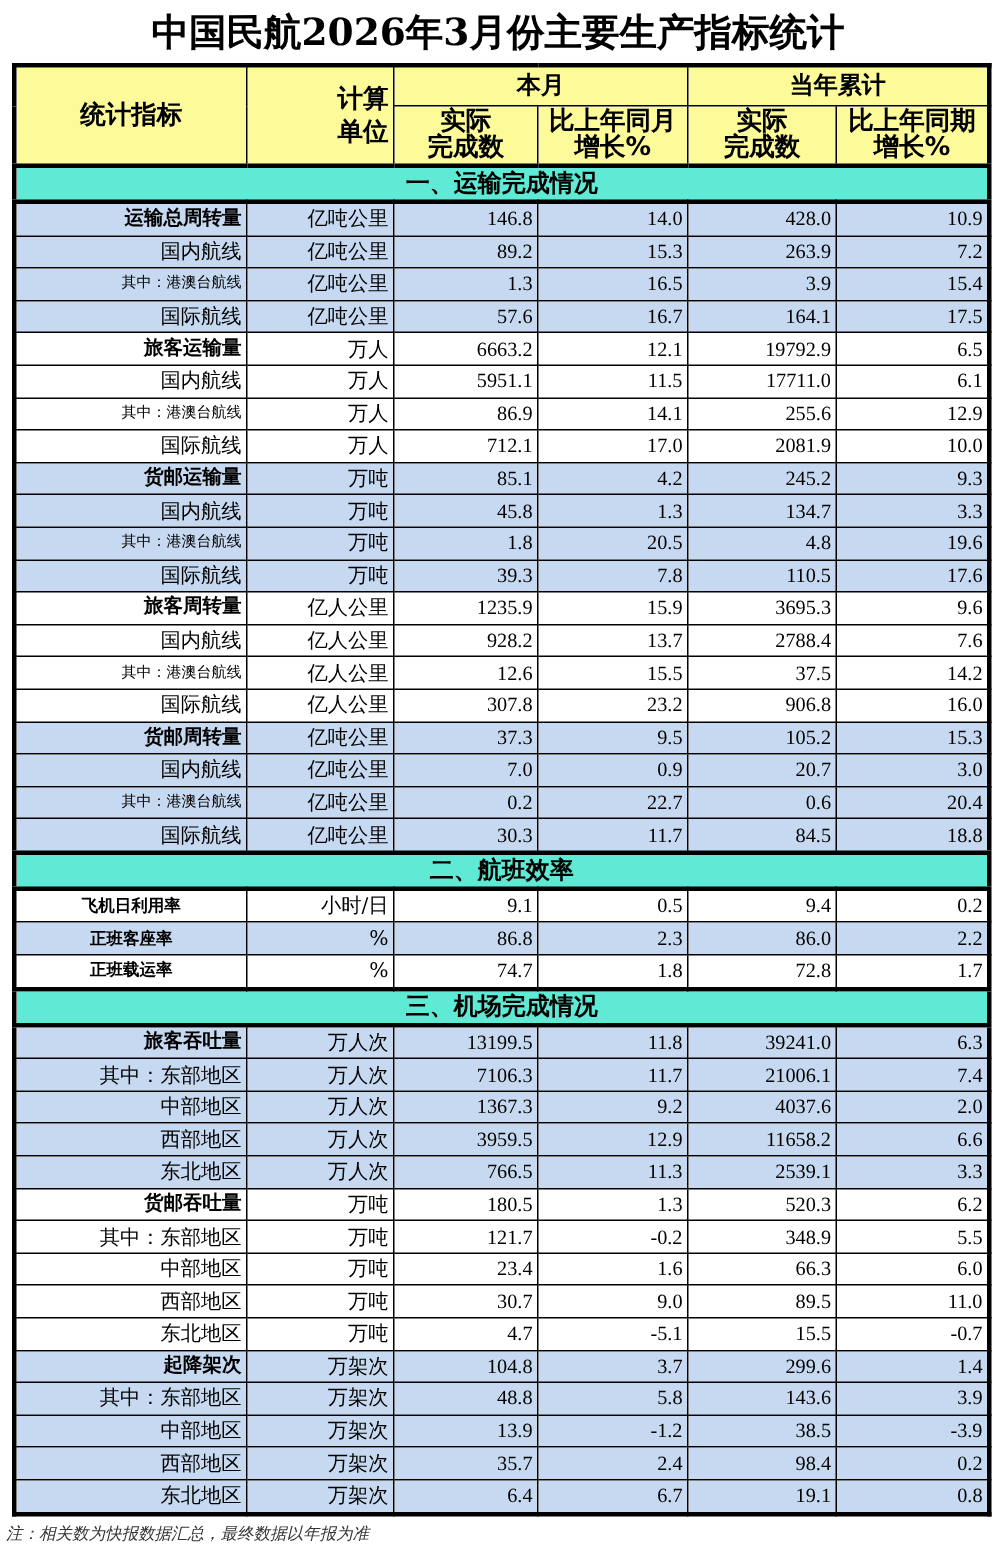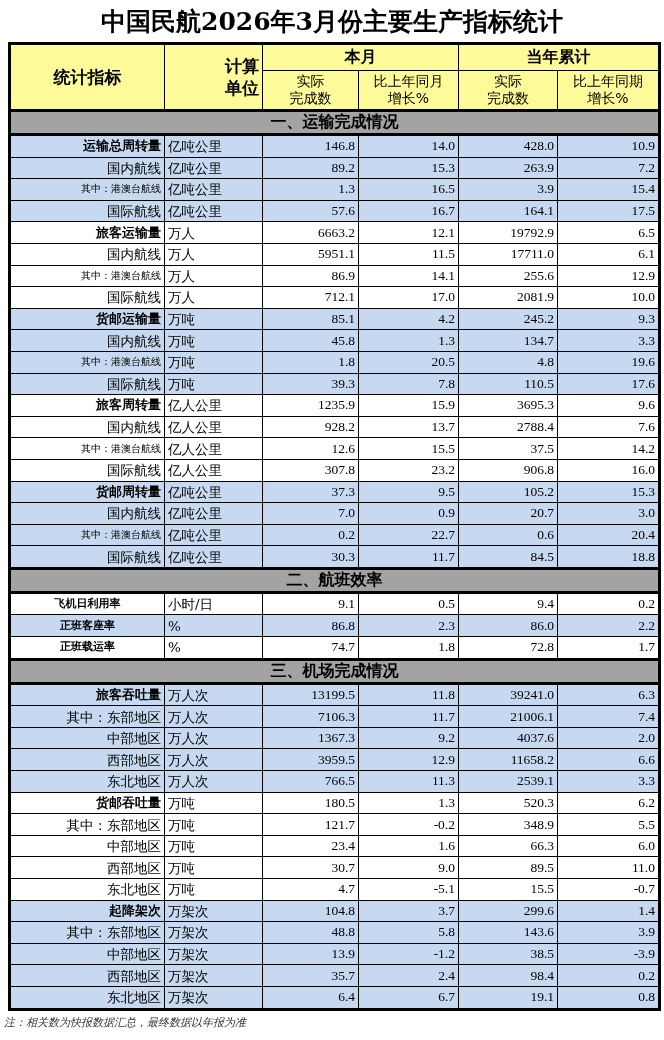--- a/index.html
+++ b/index.html
@@ -8,36 +8,36 @@
     .title { position:absolute; left:0; top:4px; width:664px; text-align:center;
              font-size:25px; font-weight:bold; letter-spacing:0px; line-height:36px; }
     table.stats { position:absolute; left:8px; top:42px; width:650px; border-collapse:collapse;
                   border:3px solid #000; table-layout:fixed; }
     table.stats td, table.stats th { border:1px solid #000; padding:0 3px; overflow:hidden; white-space:nowrap; }
     col.c1 { width:155px; } col.c2 { width:98px; } col.c3 { width:96px; }
     col.c4 { width:100px; } col.c5 { width:99px; } col.c6 { width:102px; }
     th { background:#fdfa9a; font-weight:bold; font-family:"DejaVu Sans","Liberation Sans",sans-serif; }
     th.big { font-size:17px; line-height:22px; }
     th.grp { font-size:16px; height:25px; border-bottom:3px solid #000; }
-    th.sub { font-size:14px; font-weight:normal; line-height:17px; height:38px; }
+    th.sub { font-size:17px; font-weight:bold; line-height:17px; height:38px; }
     th.unit-h { font-size:17px; line-height:22px; }
     tr.hdr-bot th { border-bottom:3px solid #000; }
-    tr.sec td { background:#a3a3a3; text-align:center; font-size:16px; font-weight:bold; height:21px;
+    tr.sec td { background:#5eead4; text-align:center; font-size:16px; font-weight:bold; height:21px;
                 font-family:"DejaVu Sans","Liberation Sans",sans-serif; border-top:3px solid #000; border-bottom:3px solid #000; }
     tr.row td { height:20.6px; font-size:13.5px; line-height:20px; }
     tr.row.blue td { background:#c6d9f0; }
     tr.row.white td { background:#fff; }
     td.name { text-align:right; padding-left:2px; }
     td.name.lv0 { font-weight:bold; font-family:"DejaVu Sans","Liberation Sans",sans-serif; font-size:13px; padding-left:1px; }
     td.name.lv1 { padding-left:10px; }
     td.name.lv2 { padding-left:26px; font-size:10px; }
     td.name.lvc { text-align:center; font-weight:bold; font-family:"DejaVu Sans","Liberation Sans",sans-serif; font-size:11px; }
     td.name.rq1 { padding-left:12px; }
     td.name.rq2 { padding-left:56px; }
-    td.unit { text-align:left; }
+    td.unit { text-align:right; }
     td.num { text-align:right; padding-right:2px; font-family:"Liberation Serif","DejaVu Serif",serif; font-size:14px; }
     .note { position:absolute; left:4px; top:1015px; font-size:11px; color:#333;font-style:italic; }
   </style>
 </head>
 <body>
 
 <div class="title">中国民航2026年3月份主要生产指标统计</div>
 
 <table class="stats">
   <colgroup>

